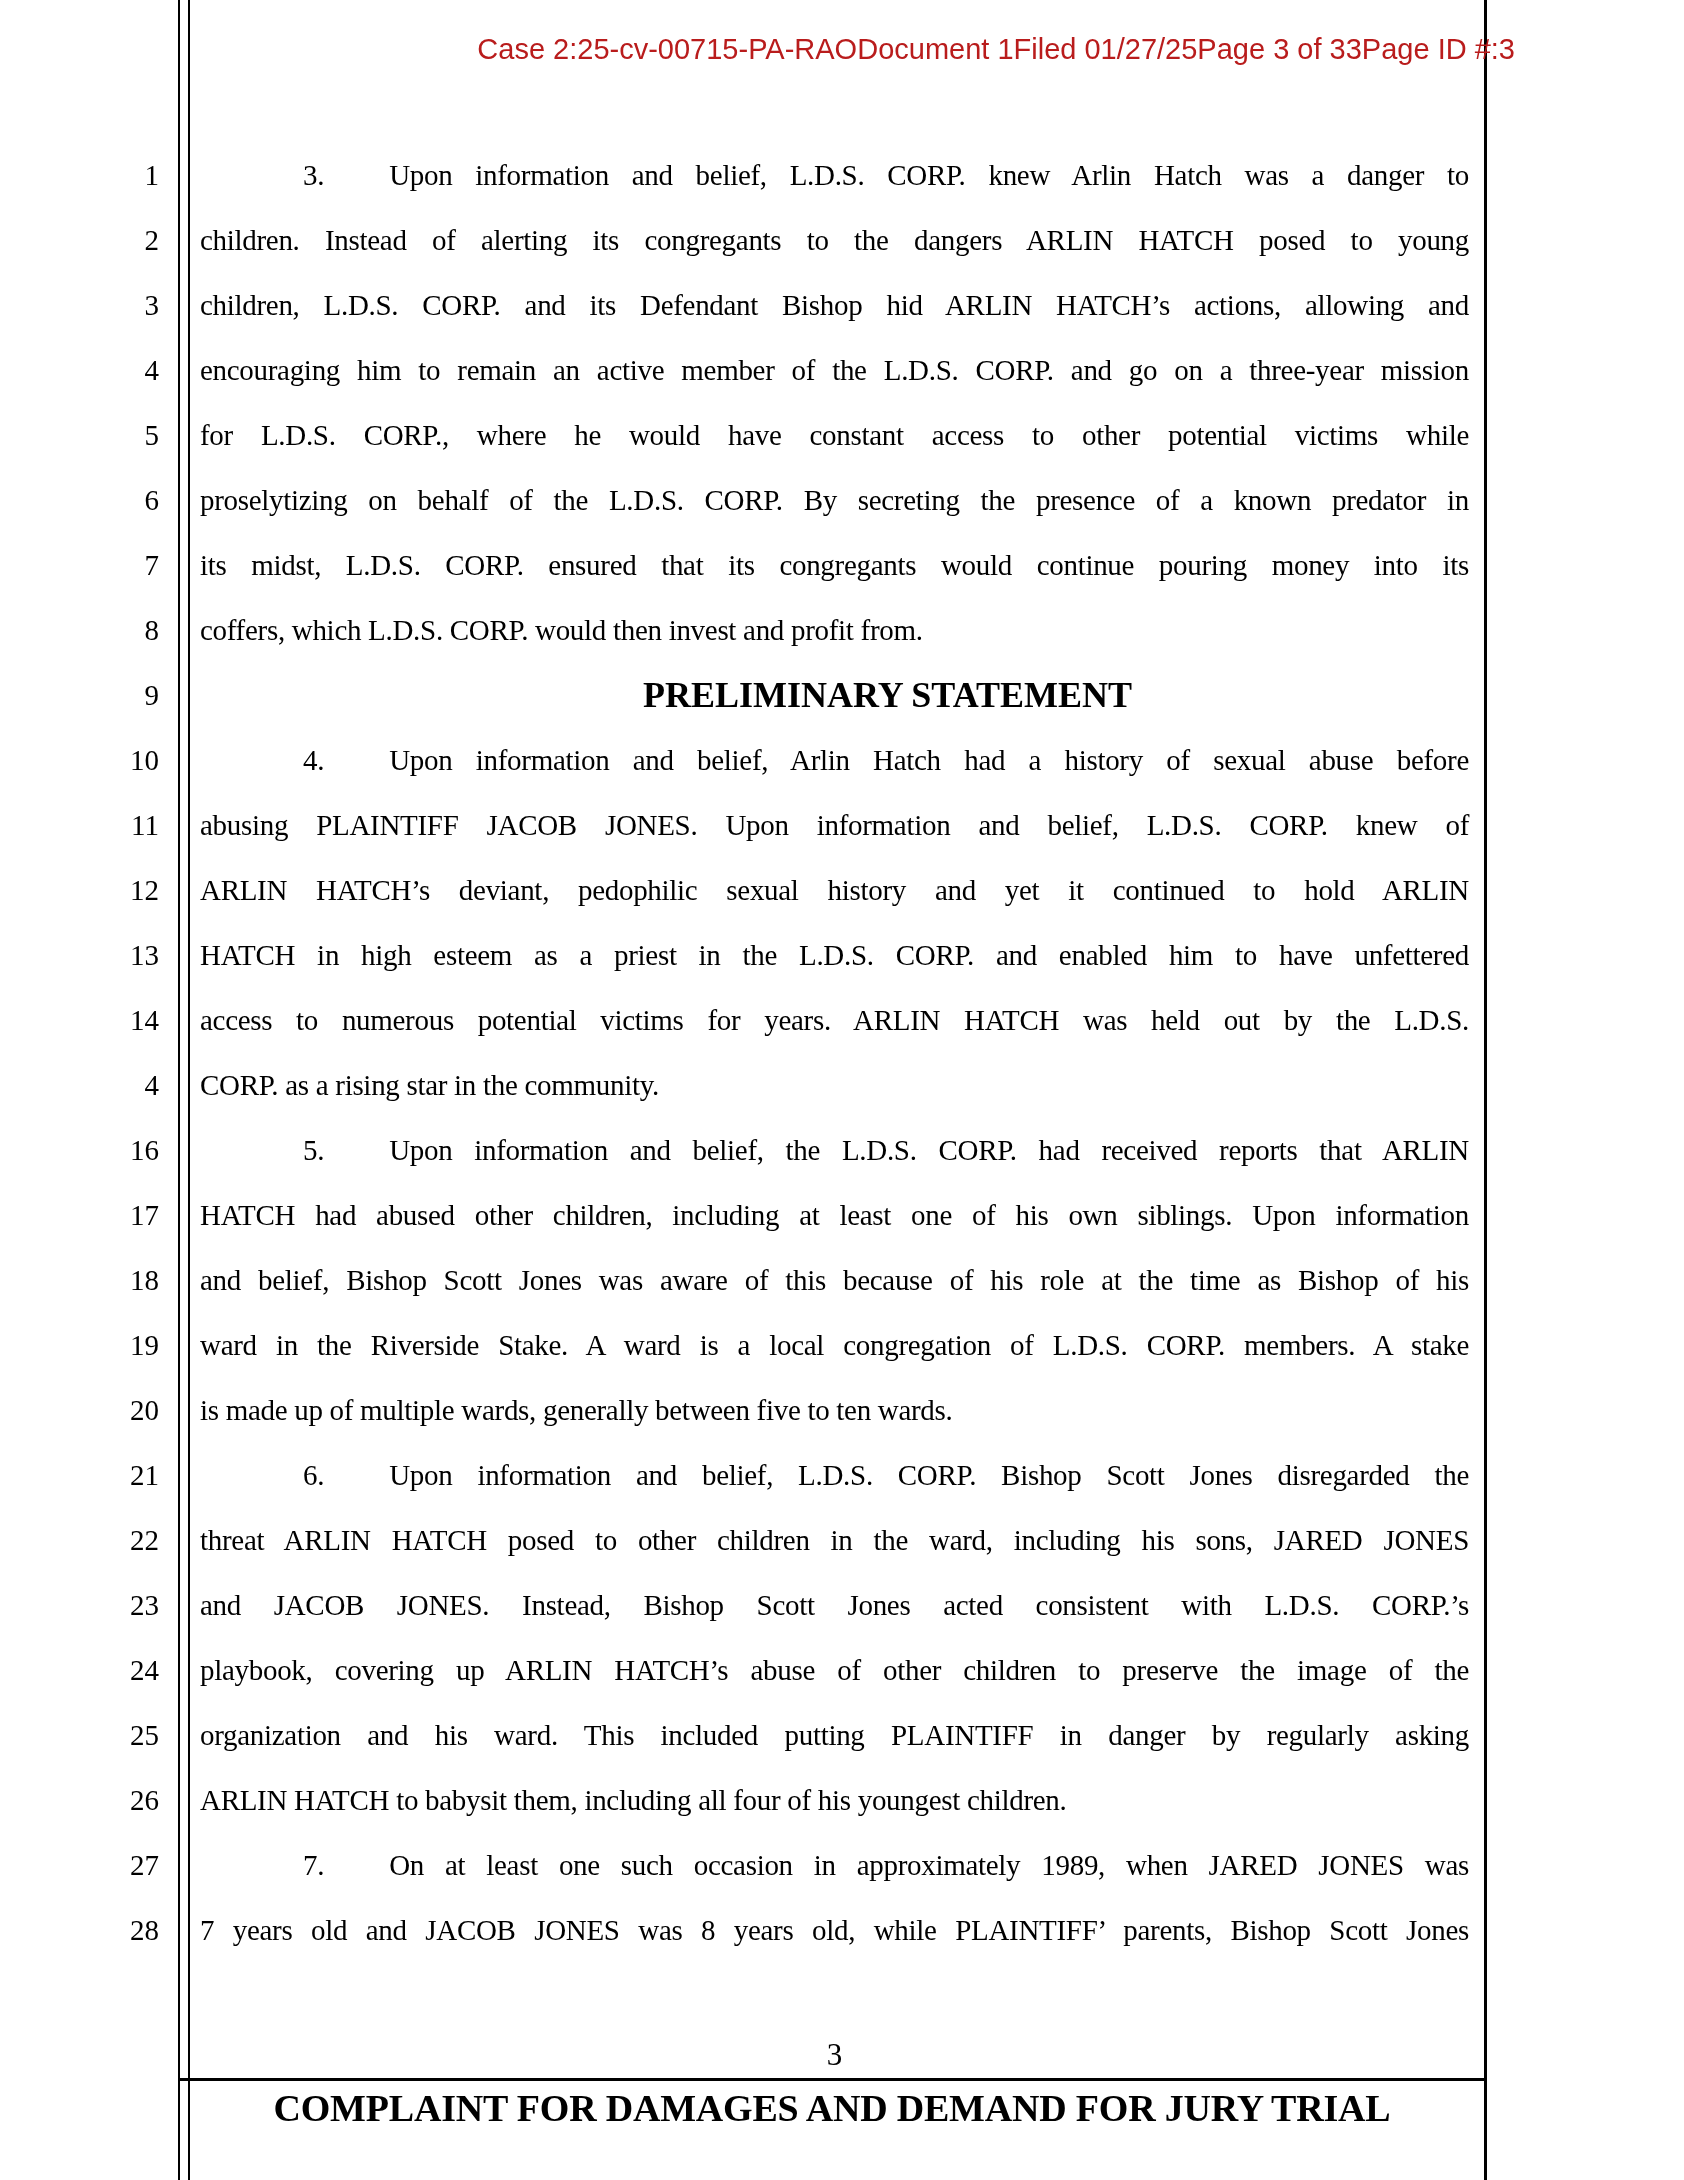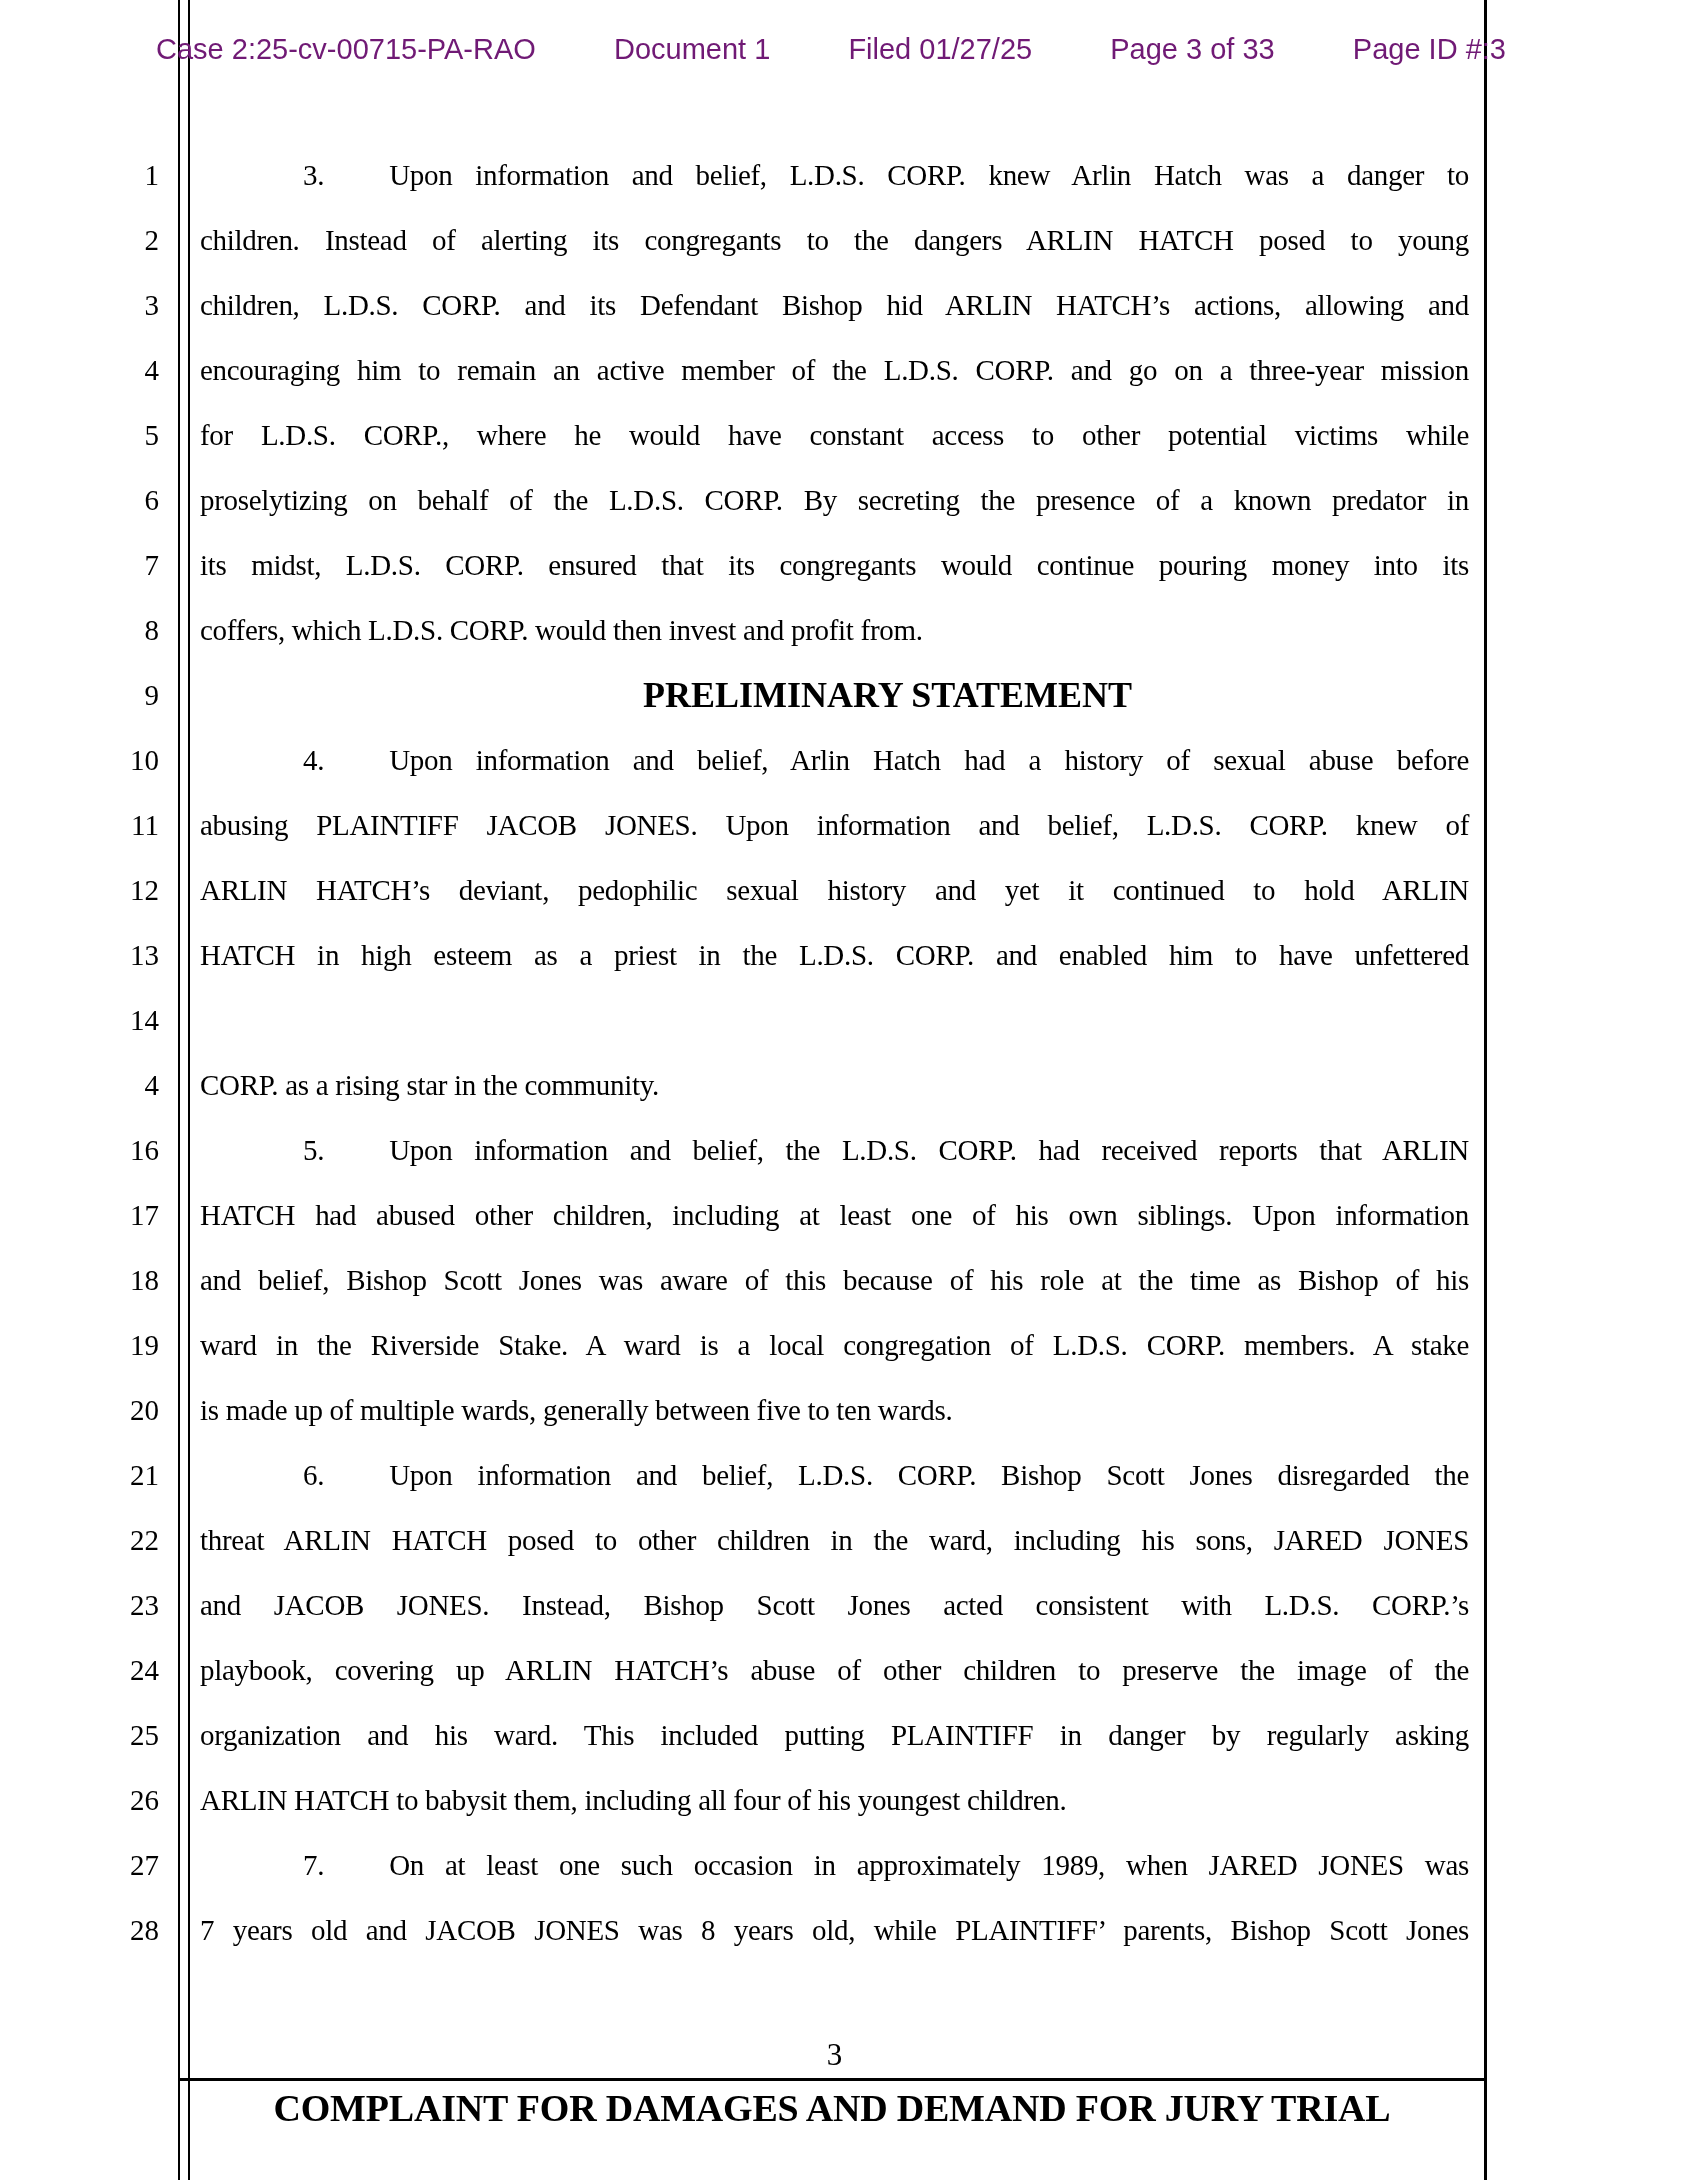--- a/index.html
+++ b/index.html
@@ -12,24 +12,24 @@
     overflow: hidden;
   }
   
   .vline { position: absolute; top: 0; height: 2181px; background: #000; }
   .vline.left-outer { left: 178px; width: 1.7px; }
   .vline.left-inner { left: 188px; width: 1.7px; }
   .vline.right { left: 1484px; width: 2.6px; }
 
   
   .court-header {
-    position: absolute; left: 156px; top: 32px; width: 1350px;
-    display: flex; justify-content: space-between;
+    position: absolute; left: 165px; top: 32px; width: 1350px;
+    display: flex; justify-content: flex-end;
     font-family: "Liberation Sans", sans-serif;
-    font-size: 29px; line-height: 34px; color: #701a75;
+    font-size: 29px; line-height: 34px; color: #b91c1c;
     white-space: nowrap;
   }
 
   
   .pleading { position: absolute; left: 0; top: 143px; width: 1685px; }
   .row { position: relative; height: 65px; }
   .lnum {
     position: absolute; left: 51px; width: 108px;
     text-align: right; font-size: 29px; line-height: 65px;
   }
@@ -140,20 +140,21 @@
     <div class="ltext">ARLIN HATCH’s deviant, pedophilic sexual history and yet it continued to hold ARLIN</div>
   </div>
 
   <div class="row">
     <div class="lnum">13</div>
     <div class="ltext">HATCH in high esteem as a priest in the L.D.S. CORP. and enabled him to have unfettered</div>
   </div>
 
   <div class="row">
     <div class="lnum">14</div>
+    <div class="ltext">access to numerous potential victims for years. ARLIN HATCH was held out by the L.D.S.</div>
   </div>
 
   <div class="row">
     <div class="lnum">4</div>
     <div class="ltext nojust">CORP. as a rising star in the community.</div>
   </div>
 
   <div class="row">
     <div class="lnum">16</div>
     <div class="ltext"><span class="ind"></span><span>5.</span><span class="tab"></span><span>Upon information and belief, the L.D.S. CORP. had received reports that ARLIN</span></div>

